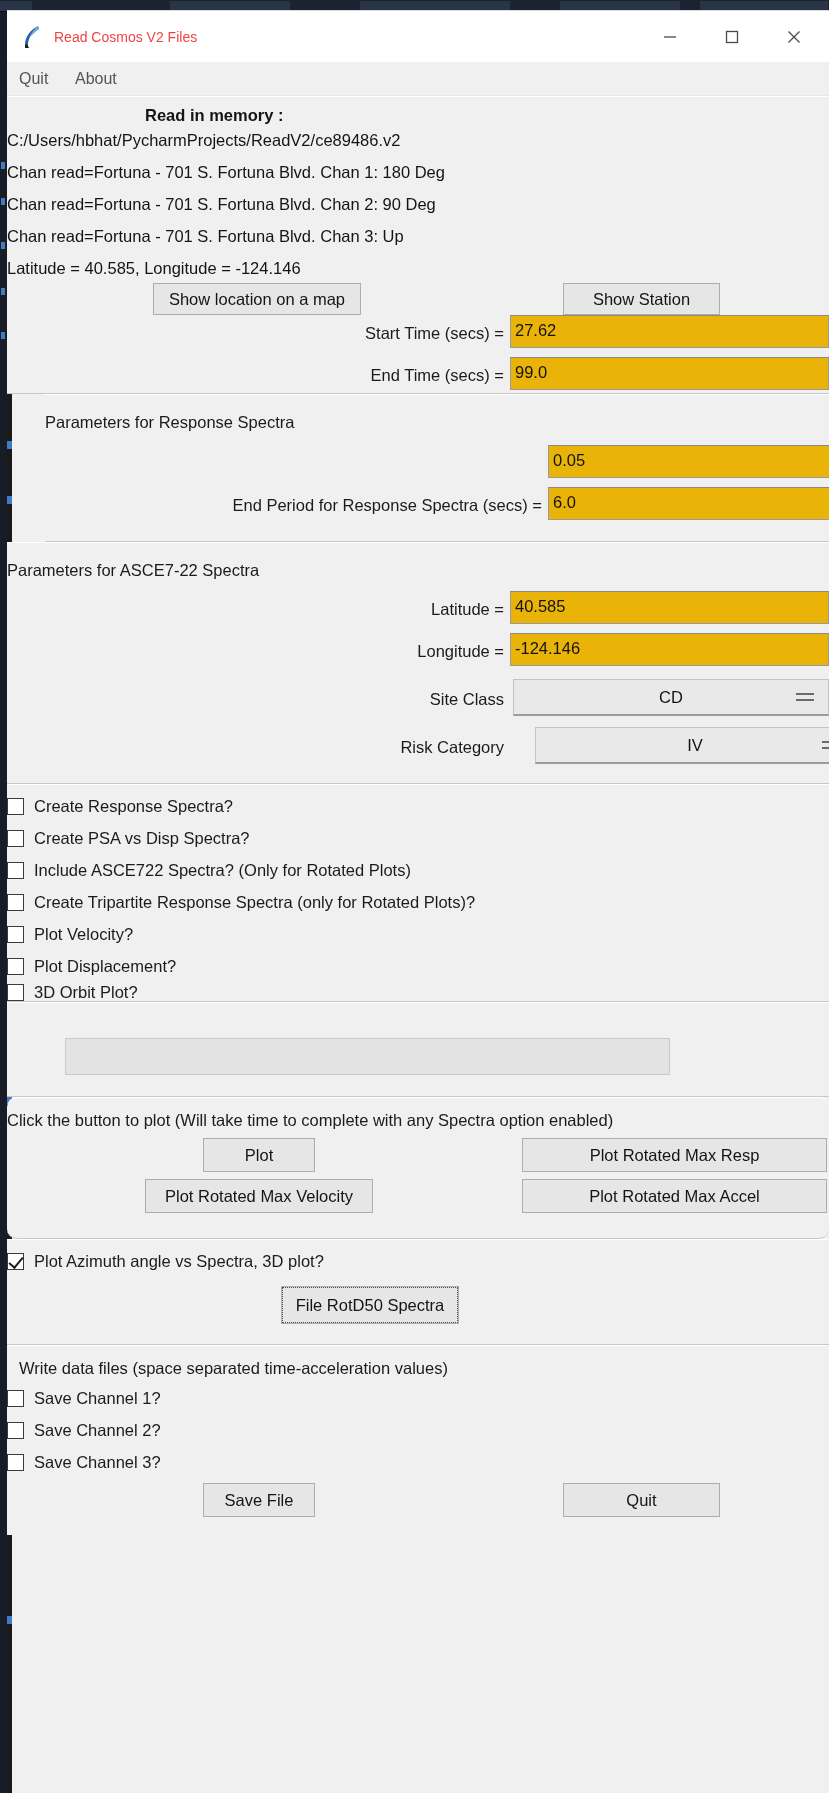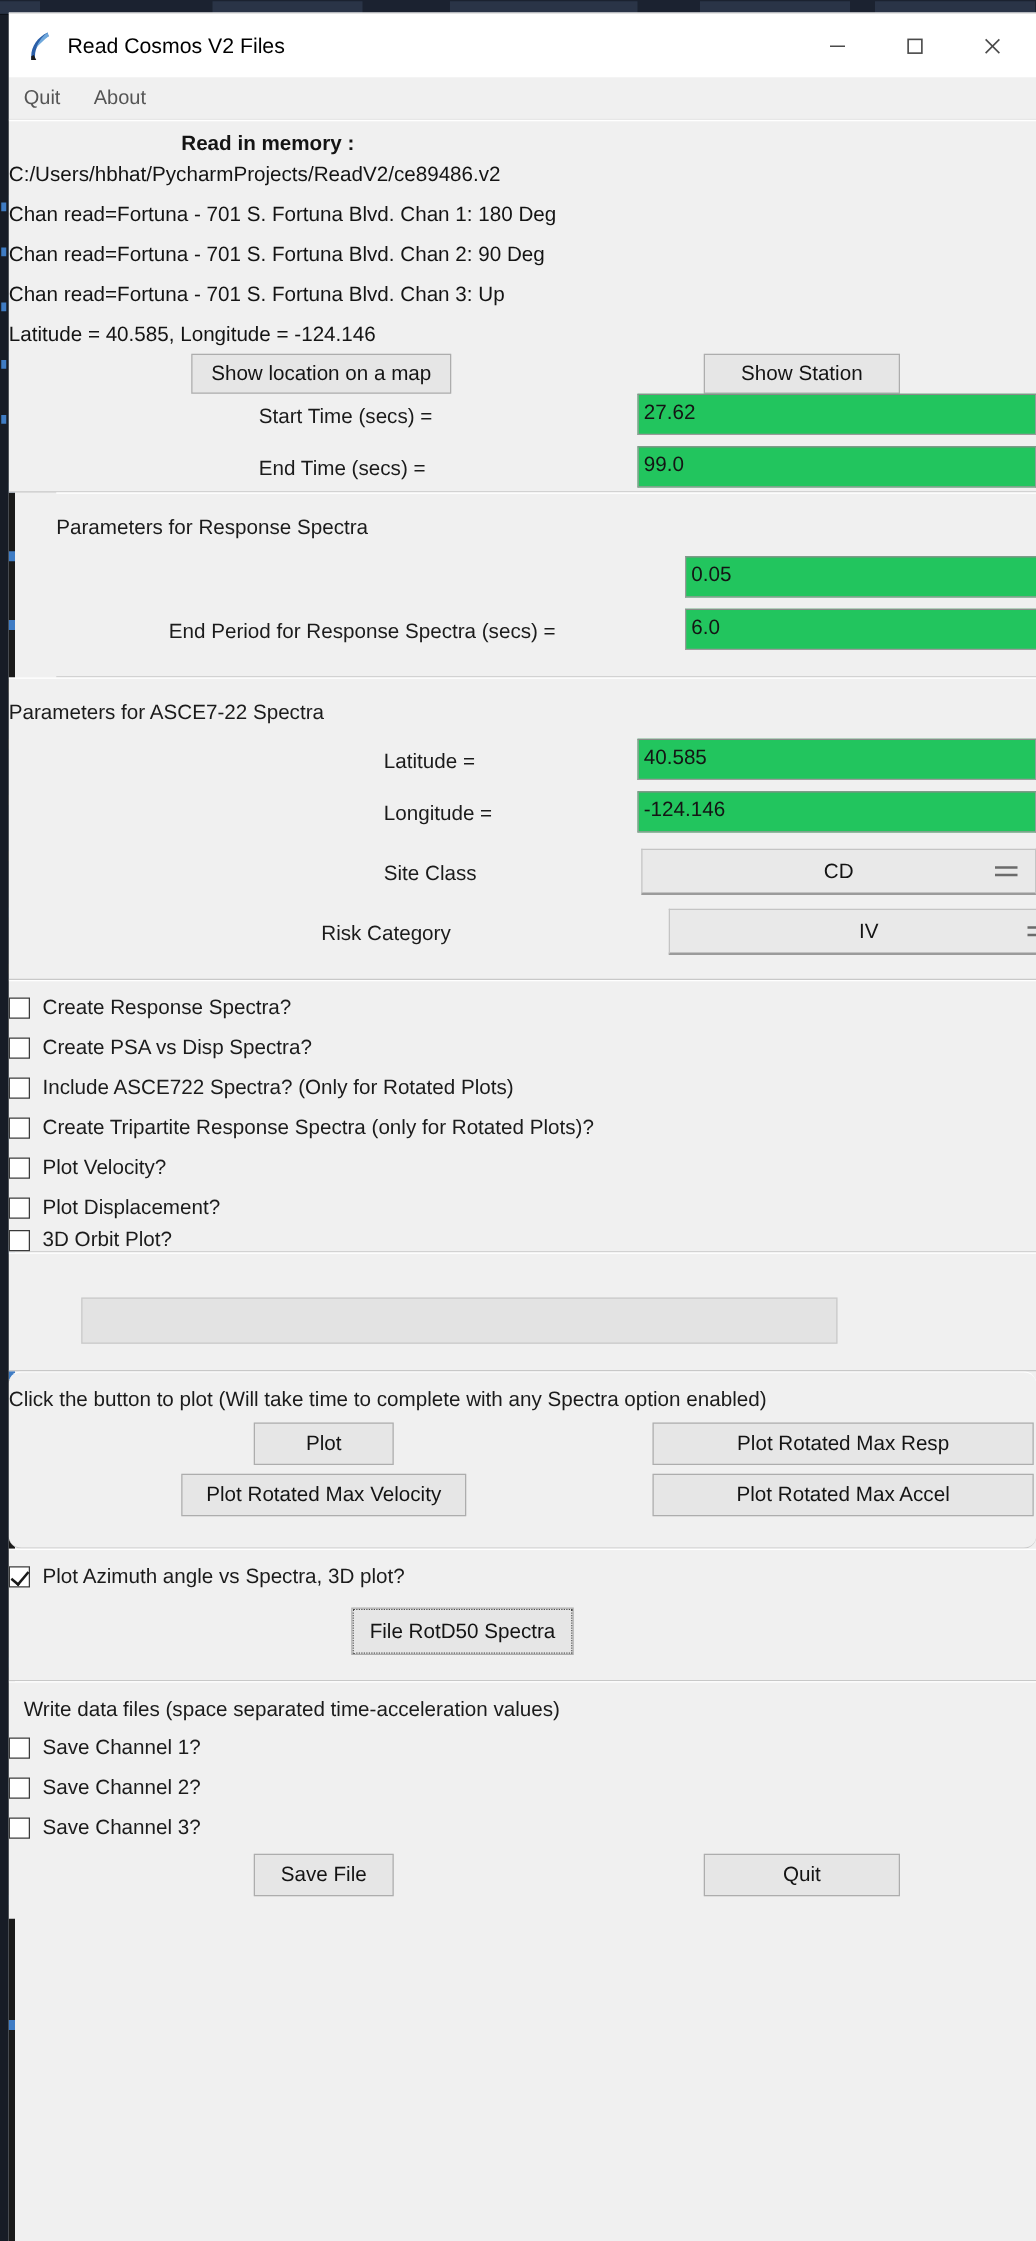--- a/index.html
+++ b/index.html
@@ -50,21 +50,21 @@
     height: 52px;
     background: #ffffff;
     border-top: 1px solid #dcdcdc;
   }
   #title-icon {
     position: absolute; left: 14px; top: 13px;
     width: 22px; height: 26px;
   }
   #title-text {
     position: absolute; left: 47px; top: 13px;
-    font-size: 17px; color: #000000;
+    font-size: 14px; color: #ef4444;
     line-height: 26px;
     white-space: nowrap;
   }
   .win-btn {
     position: absolute; top: 0; width: 62px; height: 52px;
     display: flex; align-items: center; justify-content: center;
   }
   #btn-minimize { right: 128px; }
   #btn-maximize { right: 66px; }
   #btn-close    { right: 4px; }
@@ -117,25 +117,25 @@
     border-top: 1px solid #ffffff;
   }
 
   .lbl {
     position: absolute;
     font-size: 16.5px;
     color: #1b1b1b;
     white-space: nowrap;
     line-height: 20px;
   }
-  .lbl-r { text-align: left; }
+  .lbl-r { text-align: right; }
 
   .field {
     position: absolute;
-    background: #22c55e;
+    background: #eab308;
     border: 1px solid #9a9a9a;
     border-top-color: #8a8a8a;
     font-size: 16.5px;
     color: #141414;
     line-height: 28px;
     padding: 0 4px;
     white-space: nowrap;
     overflow: hidden;
   }
 

